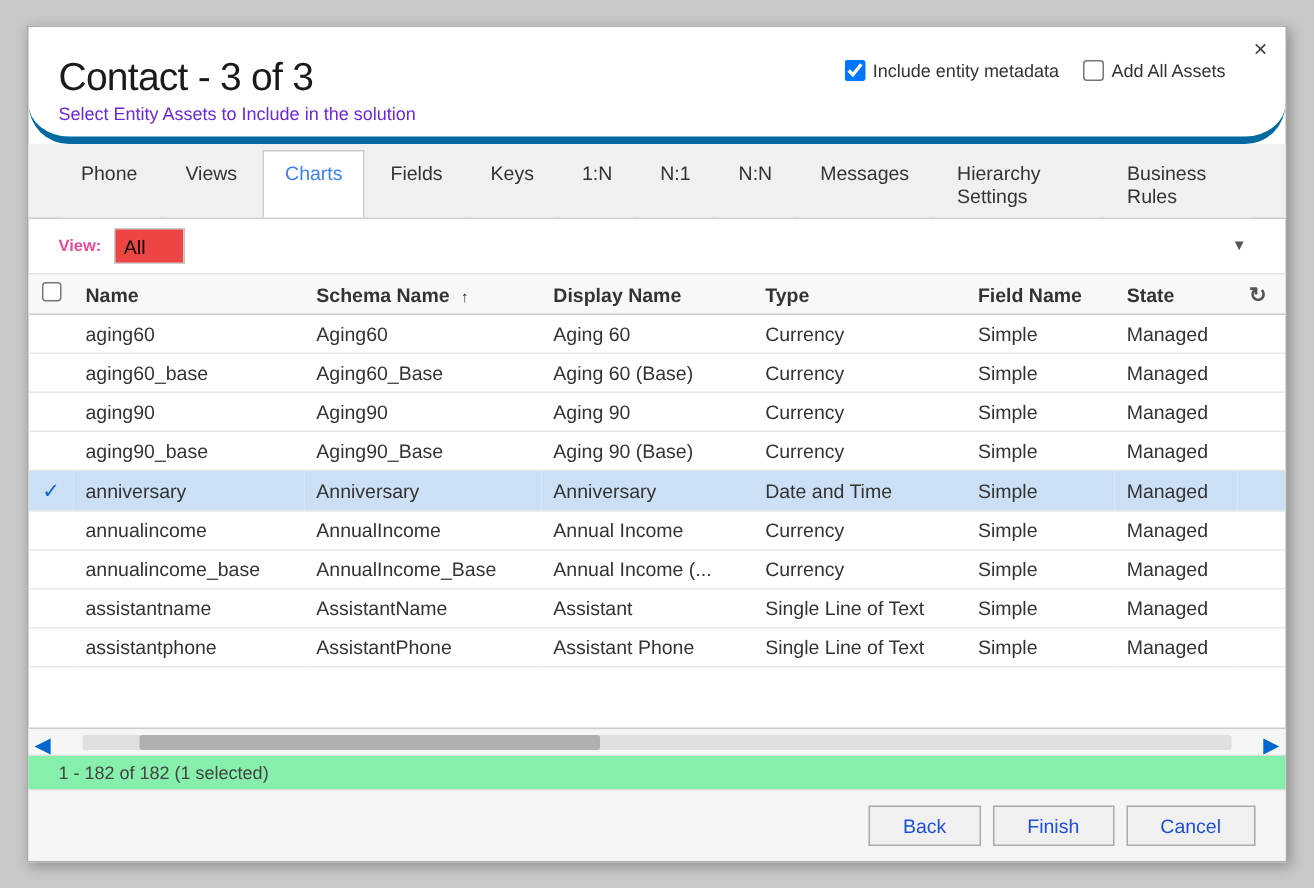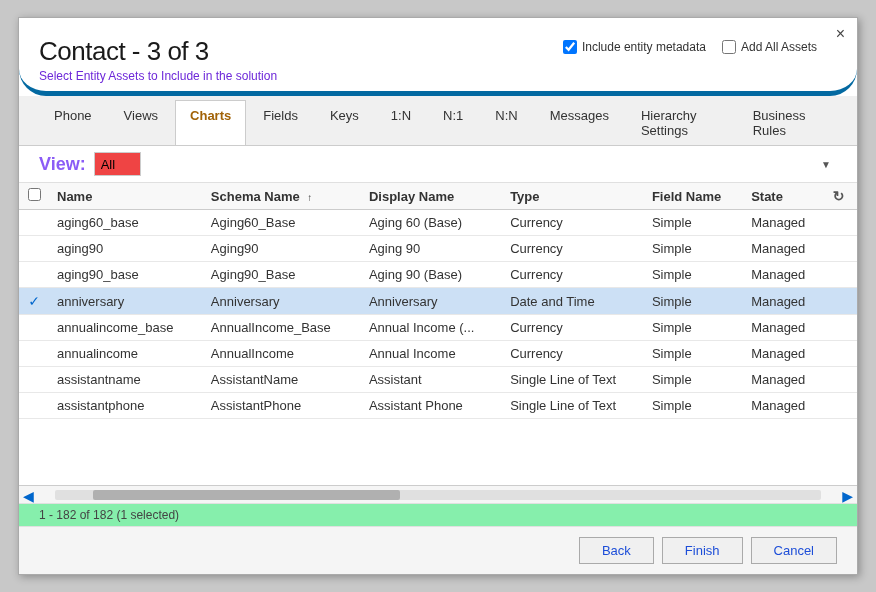--- a/index.html
+++ b/index.html
@@ -85,34 +85,34 @@
       border-bottom: none;
       margin-right: 2px;
       margin-top: 4px;
       background: #f0f0f0;
       color: #333;
     }
     .tab.active {
       background: #fff;
       border-color: #ccc;
       border-bottom-color: #fff;
-      color: #a16207;
-      font-weight: 700;
+      color: #3b82f6;
+      font-weight: 400;
     }
     .view-bar {
       display: flex;
       align-items: center;
       padding: 6px 20px;
       border-bottom: 1px solid #e0e0e0;
       gap: 8px;
     }
     .view-label {
-      font-size: 18px;
+      font-size: 11px;
       font-weight: 600;
-      color: #8b5cf6;
+      color: #ec4899;
     }
     .view-select {
       flex: 1;
       padding: 3px 24px 3px 6px;
       font-size: 13px;
       border: 1px solid #ccc;
       background: #ef4444;
       appearance: none;
       -webkit-appearance: none;
       cursor: pointer;
@@ -279,20 +279,30 @@
           <th>Name</th>
           <th>Schema Name <span class="sort-icon">↑</span></th>
           <th>Display Name</th>
           <th>Type</th>
           <th>Field Name</th>
           <th>State</th>
           <th><span class="refresh-icon">↻</span></th>
         </tr>
       </thead>
       <tbody id="table-body">
+      <tr>
+            <td></td>
+            <td>aging60</td>
+            <td>Aging60</td>
+            <td>Aging 60</td>
+            <td>Currency</td>
+            <td>Simple</td>
+            <td>Managed</td>
+            <td></td>
+          </tr>
           <tr>
             <td></td>
             <td>aging60_base</td>
             <td>Aging60_Base</td>
             <td>Aging 60 (Base)</td>
             <td>Currency</td>
             <td>Simple</td>
             <td>Managed</td>
             <td></td>
           </tr>
@@ -321,33 +331,33 @@
             <td>anniversary</td>
             <td>Anniversary</td>
             <td>Anniversary</td>
             <td>Date and Time</td>
             <td>Simple</td>
             <td>Managed</td>
             <td></td>
           </tr>
           <tr>
             <td></td>
+            <td>annualincome</td>
+            <td>AnnualIncome</td>
+            <td>Annual Income</td>
+            <td>Currency</td>
+            <td>Simple</td>
+            <td>Managed</td>
+            <td></td>
+          </tr>
+          <tr>
+            <td></td>
             <td>annualincome_base</td>
             <td>AnnualIncome_Base</td>
             <td>Annual Income (...</td>
-            <td>Currency</td>
-            <td>Simple</td>
-            <td>Managed</td>
-            <td></td>
-          </tr>
-          <tr>
-            <td></td>
-            <td>annualincome</td>
-            <td>AnnualIncome</td>
-            <td>Annual Income</td>
             <td>Currency</td>
             <td>Simple</td>
             <td>Managed</td>
             <td></td>
           </tr>
           <tr>
             <td></td>
             <td>assistantname</td>
             <td>AssistantName</td>
             <td>Assistant</td>

